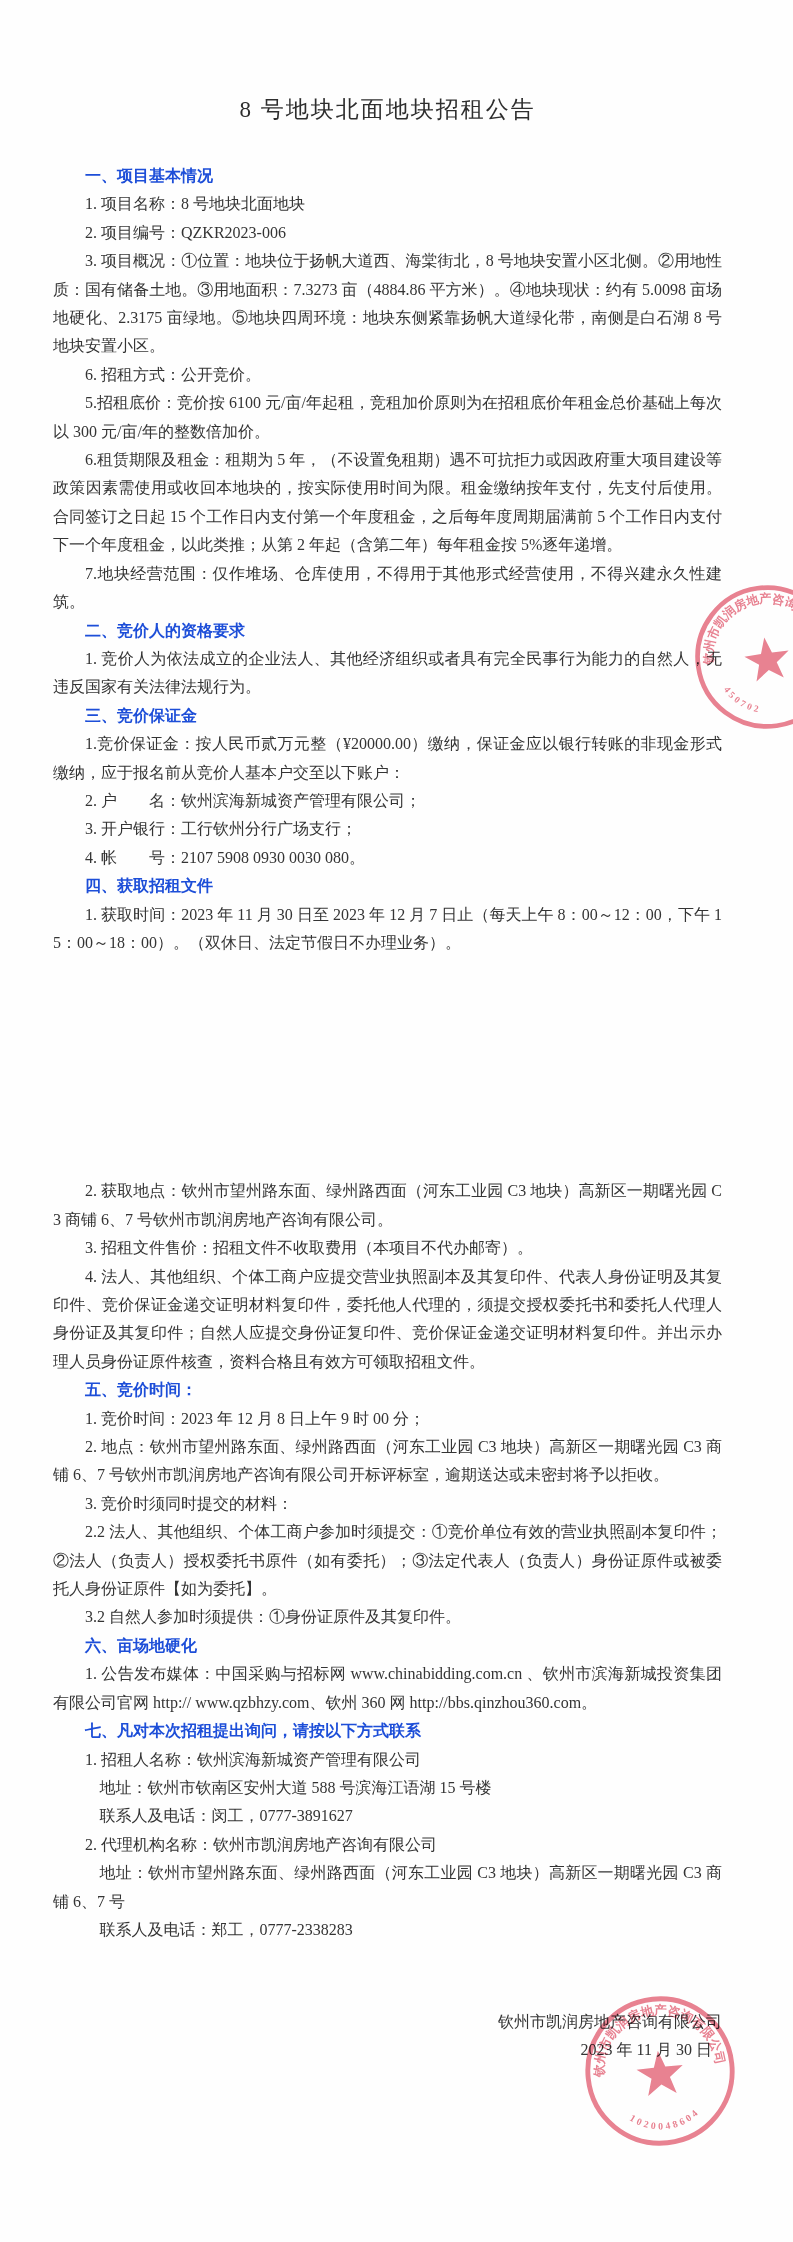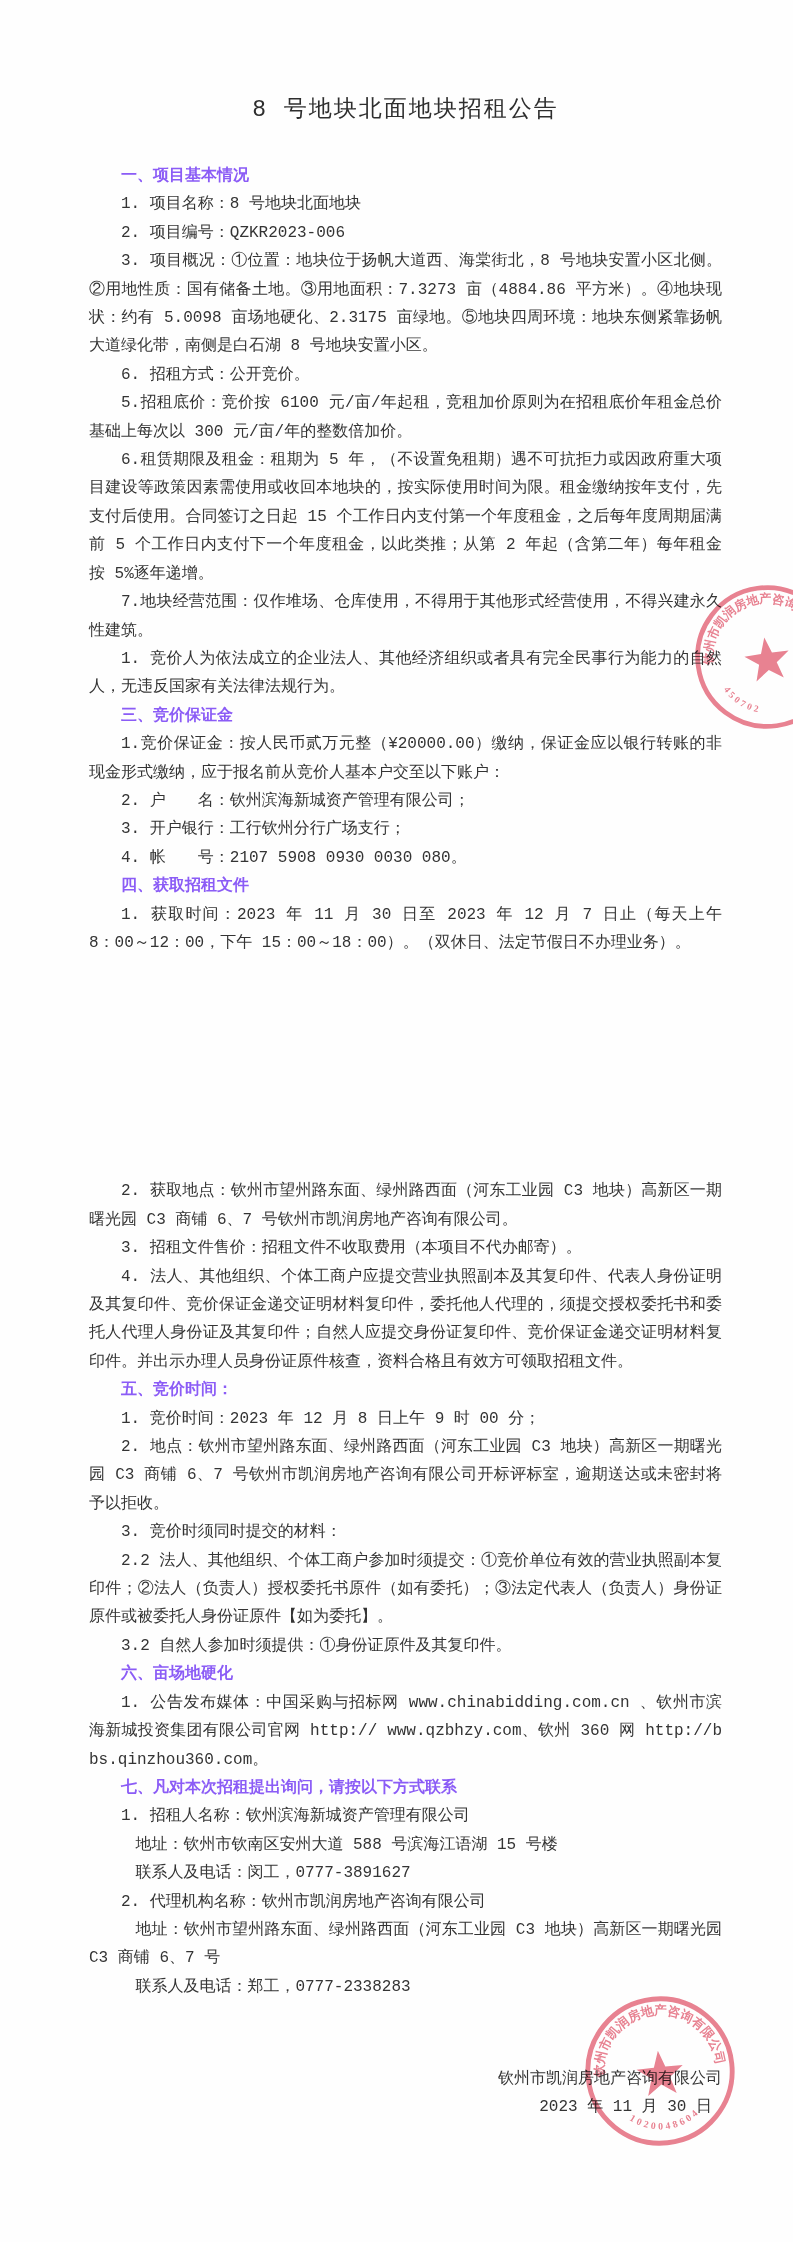--- a/index.html
+++ b/index.html
@@ -7,44 +7,43 @@
     position:relative;
     width:793px;height:2242px;
     margin:0 auto;
     background:#fefefe;
     overflow:hidden;
     font-family:"Liberation Serif","DejaVu Serif",serif;
     color:#343434;
   }
   .doc{
     position:relative;
-    padding:94px 71px 0 89px;
+    padding:94px 71px 0 53px;
     z-index:1;
-    font-family:Liberation Mono, monospace;
   }
   .doc-title{
     font-size:23px;
     font-weight:normal;
     letter-spacing:2px;
     text-align:center;
     color:#2e2e2e;
     line-height:32px;
     margin:0 0 36px 0;
   }
   .blk{
     font-size:16px;
     line-height:28.4px;
     margin:0;
     text-align:justify;
     word-break:break-all;
   }
   .heading{
     font-weight:bold;
     text-indent:2em;
-    color:#8b5cf6;
+    color:#1d4ed8;
   }
   .para{ text-indent:2em; }
   .sub{ text-indent:2.9em; }
   .page-gap{ height:220px; }
   .signature-block{
     margin-top:64px;
     text-align:right;
     font-size:16px;
     line-height:28px;
   }
@@ -70,20 +69,21 @@
     <div class="doc-title">8 号地块北面地块招租公告</div>
 
     <div class="blk heading">一、项目基本情况</div>
     <div class="blk para">1. 项目名称：8 号地块北面地块</div>
     <div class="blk para">2. 项目编号：QZKR2023-006</div>
     <div class="blk para">3. 项目概况：①位置：地块位于扬帆大道西、海棠街北，8 号地块安置小区北侧。②用地性质：国有储备土地。③用地面积：7.3273 亩（4884.86 平方米）。④地块现状：约有 5.0098 亩场地硬化、2.3175 亩绿地。⑤地块四周环境：地块东侧紧靠扬帆大道绿化带，南侧是白石湖 8 号地块安置小区。</div>
     <div class="blk para">6. 招租方式：公开竞价。</div>
     <div class="blk para">5.招租底价：竞价按 6100 元/亩/年起租，竞租加价原则为在招租底价年租金总价基础上每次以 300 元/亩/年的整数倍加价。</div>
     <div class="blk para">6.租赁期限及租金：租期为 5 年，（不设置免租期）遇不可抗拒力或因政府重大项目建设等政策因素需使用或收回本地块的，按实际使用时间为限。租金缴纳按年支付，先支付后使用。合同签订之日起 15 个工作日内支付第一个年度租金，之后每年度周期届满前 5 个工作日内支付下一个年度租金，以此类推；从第 2 年起（含第二年）每年租金按 5%逐年递增。</div>
     <div class="blk para">7.地块经营范围：仅作堆场、仓库使用，不得用于其他形式经营使用，不得兴建永久性建筑。</div>
+    <div class="blk heading">二、竞价人的资格要求</div>
     <div class="blk para">1. 竞价人为依法成立的企业法人、其他经济组织或者具有完全民事行为能力的自然人，无违反国家有关法律法规行为。</div>
     <div class="blk heading">三、竞价保证金</div>
     <div class="blk para">1.竞价保证金：按人民币贰万元整（¥20000.00）缴纳，保证金应以银行转账的非现金形式缴纳，应于报名前从竞价人基本户交至以下账户：</div>
     <div class="blk para">2. 户　　名：钦州滨海新城资产管理有限公司；</div>
     <div class="blk para">3. 开户银行：工行钦州分行广场支行；</div>
     <div class="blk para">4. 帐　　号：2107 5908 0930 0030 080。</div>
     <div class="blk heading">四、获取招租文件</div>
     <div class="blk para">1. 获取时间：2023 年 11 月 30 日至 2023 年 12 月 7 日止（每天上午 8：00～12：00，下午 15：00～18：00）。（双休日、法定节假日不办理业务）。</div>
 
     <div class="page-gap"></div>

